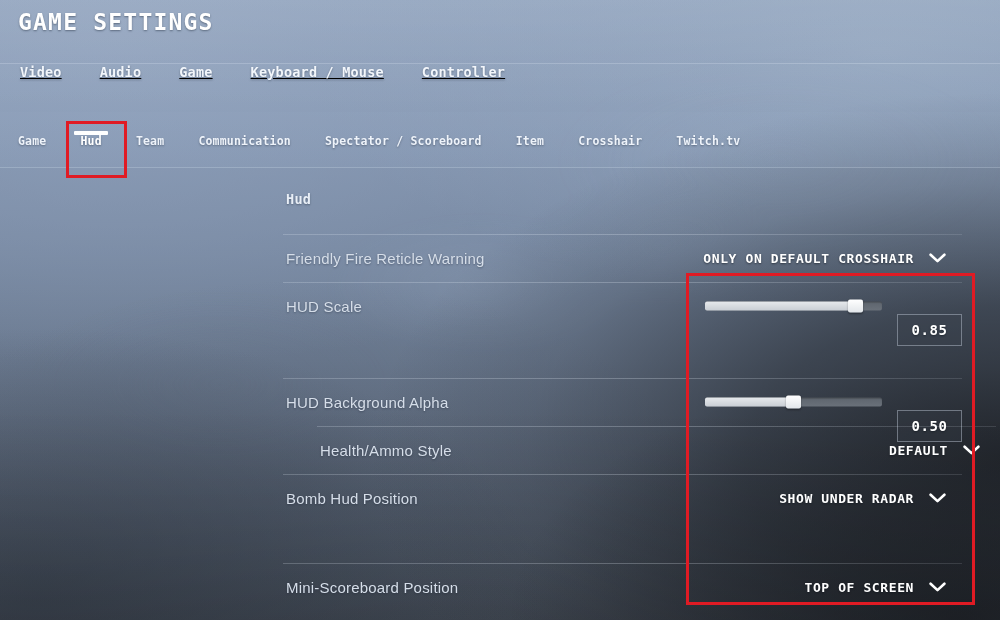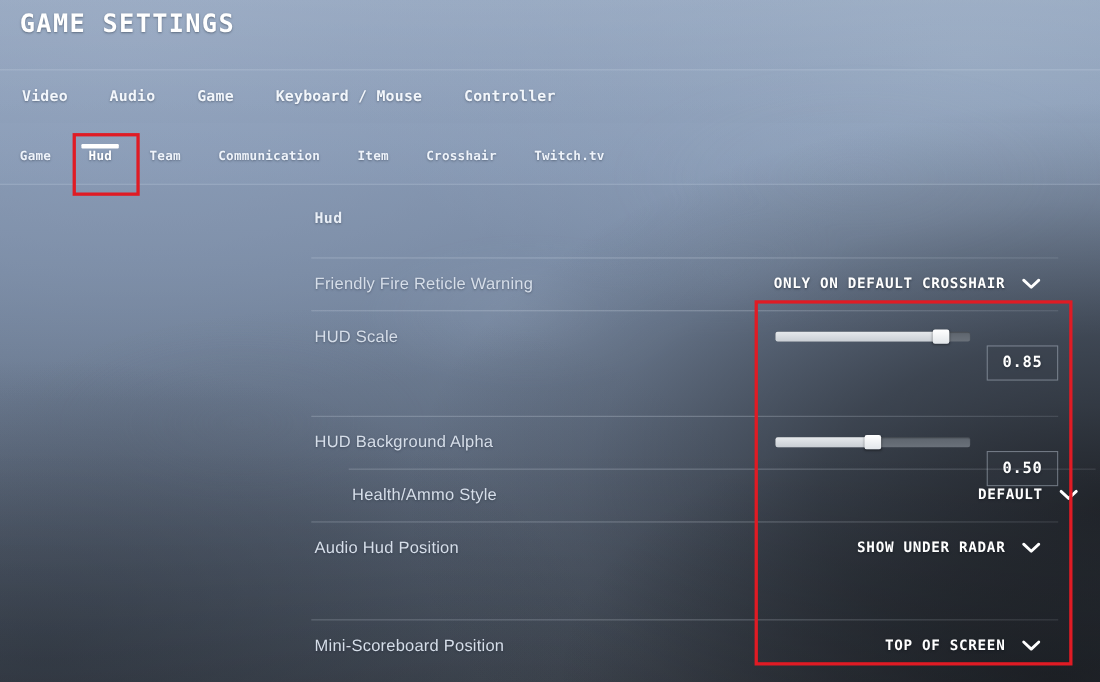--- a/index.html
+++ b/index.html
@@ -61,21 +61,21 @@
   .hdr-rule{
     position:absolute;left:0;top:63px;width:1000px;height:1px;
     background:rgba(225,235,248,.30);
   }
 
   
   .nav1{
     position:absolute;left:0;top:64px;width:1000px;height:48px;
     background:linear-gradient(180deg, rgba(168,186,210,.24) 0%, rgba(158,177,203,.18) 100%);
   }
-  .nav1 .items{position:absolute;left:20px;top:0;height:48px;display:flex;align-items:center;gap:0;}
+  .nav1 .items{position:absolute;left:20px;top:0;height:48px;display:flex;align-items:flex-start;gap:0;text-decoration:underline;}
   .nav1 .item{
     font-family:"DejaVu Sans Mono", monospace;
     font-size:13.5px;font-weight:bold;letter-spacing:.2px;
     color:#f2f6fb;padding:0 19px;white-space:nowrap;
     text-shadow:0 1px 2px rgba(25,35,50,.40);
   }
   .nav1 .item:first-child{padding-left:0;}
 
   
   .nav2{
@@ -206,20 +206,21 @@
         <div class="item">Controller</div>
       </div>
   </div>
 
   <div class="nav2">
     <div class="items" id="nav2-items">
         <div class="item"><span>Game</span></div>
         <div class="item active"><span>Hud</span><div class="underline"></div></div>
         <div class="item"><span>Team</span></div>
         <div class="item"><span>Communication</span></div>
+        <div class="item"><span>Spectator / Scoreboard</span></div>
         <div class="item"><span>Item</span></div>
         <div class="item"><span>Crosshair</span></div>
         <div class="item"><span>Twitch.tv</span></div>
       </div>
   </div>
   <div class="nav2-rule"></div>
 
   <div class="section-head">Hud</div>
 
   <div class="rows" id="rows">
@@ -262,21 +263,21 @@
         <div class="label">Health/Ammo Style</div>
         <div class="value">DEFAULT</div>
         <div class="chev">
           <svg width="17" height="11" viewBox="0 0 17 11">
             <path d="M1.6 2.2 L8.5 8.6 L15.4 2.2" stroke="#ffffff" stroke-width="2.6" fill="none" stroke-linecap="round" stroke-linejoin="round"></path>
           </svg>
         </div>
       </div>
       <div class="row" style="top: 474px;">
         <div class="sep"></div>
-        <div class="label">Audio Hud Position</div>
+        <div class="label">Bomb Hud Position</div>
         <div class="value">SHOW UNDER RADAR</div>
         <div class="chev">
           <svg width="17" height="11" viewBox="0 0 17 11">
             <path d="M1.6 2.2 L8.5 8.6 L15.4 2.2" stroke="#ffffff" stroke-width="2.6" fill="none" stroke-linecap="round" stroke-linejoin="round"></path>
           </svg>
         </div>
       </div>
       <div class="row" style="top: 522px; margin-top: 41px;">
         <div class="sep"></div>
         <div class="label">Mini-Scoreboard Position</div>

